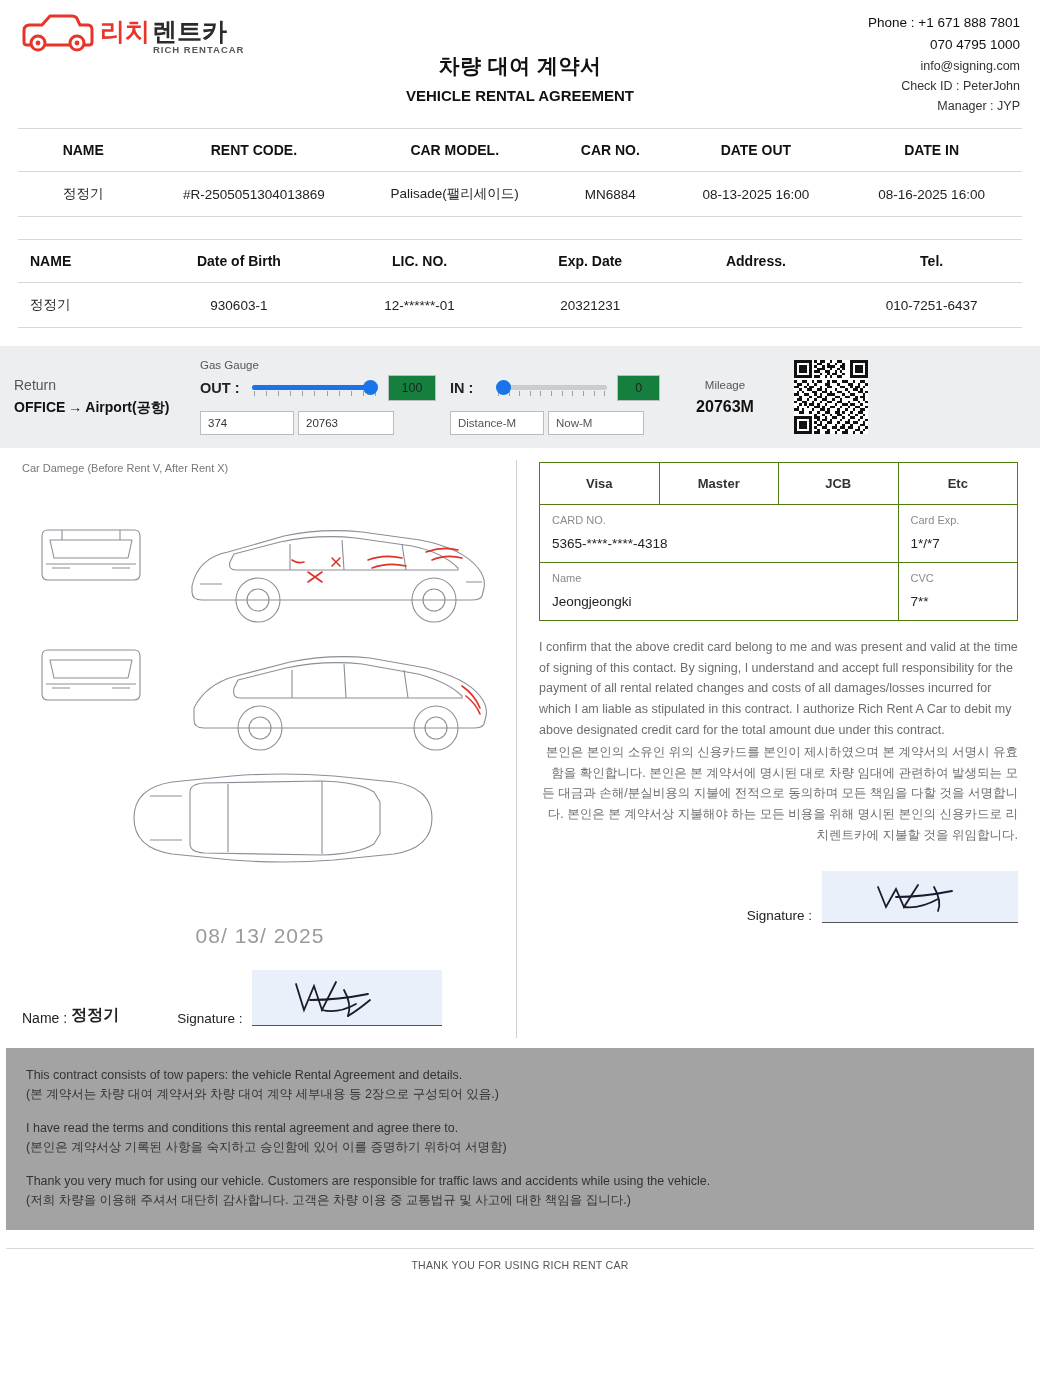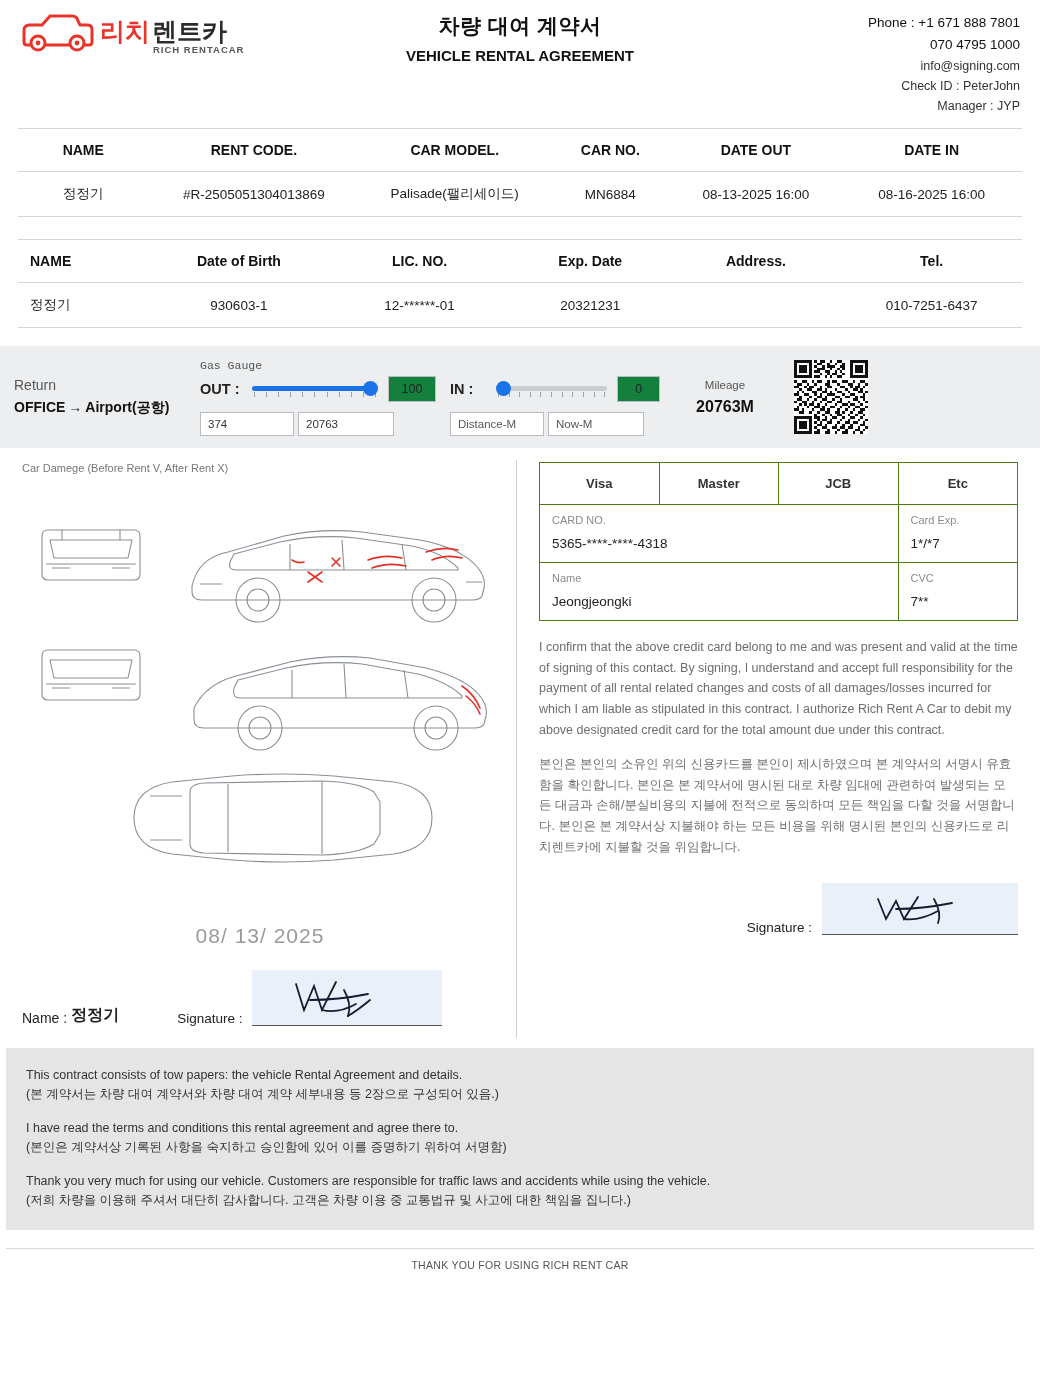--- a/index.html
+++ b/index.html
@@ -29,20 +29,21 @@
   }
   .logo svg { display: block; }
   .title-wrap {
     flex: 1;
     text-align: center;
     padding-top: 4px;
   }
   .title-ko {
     font-size: 21px; font-weight: bold; letter-spacing: 0.5px;
     color: #111;
+    margin-top: 40px;
   }
   .title-en {
     font-size: 15px; font-weight: bold; margin-top: 7px; color: #111;
   }
   .contact {
     width: 250px;
     text-align: right;
     font-size: 12.5px;
     line-height: 1.62;
     color: #333;
@@ -85,21 +86,21 @@
     align-items: center;
     padding: 0 6px 0 10px;
     position: relative;
   }
   .return-box { width: 190px; padding-left: 4px; }
   .return-label { font-size: 14px; color: #555; margin-bottom: 6px; }
   .return-val { font-size: 14px; font-weight: bold; color: #111; }
   .return-val .arrow { font-weight: normal; padding: 0 3px; }
 
   .gauge-col { width: 250px; position: relative; }
-  .gauge-title { font-size: 11.5px; color: #555; margin-bottom: 4px; font-family: Liberation Mono, monospace; }
+  .gauge-title { font-size: 11.5px; color: #555; margin-bottom: 4px; }
   .gauge-row { display: flex; align-items: center; }
   .gauge-lbl { font-size: 14.5px; font-weight: bold; width: 52px; }
   .slider {
     position: relative;
     width: 126px; height: 20px;
     display: flex; align-items: center;
   }
   .slider .track {
     position: absolute; left: 0; right: 0; top: 7px;
     height: 5px; border-radius: 3px; background: #c9ccd1;
@@ -192,38 +193,38 @@
     padding: 13px 0; color: #333;
   }
   .fld { padding: 9px 12px 11px 12px; }
   .fld .lbl { font-size: 11px; color: #8a8a8a; margin-bottom: 10px; }
   .fld .val { font-size: 13.5px; color: #222; }
 
   .legal {
     font-size: 12.5px; color: #6d6d6d; line-height: 1.65;
     margin-top: 16px;
   }
-  .legal.ko { margin-top: 14px; }
+  .legal.ko { margin-top: 2px; text-align: right; }
   .sign-row2 {
     display: flex; align-items: flex-end; justify-content: flex-end;
     margin-top: 26px;
   }
   .sign-lbl3 { font-size: 13.5px; color: #222; }
   .sign-box2 {
     margin-left: 10px;
     width: 196px; height: 52px;
     background: #eaf0fa;
     border-bottom: 1px solid #555;
     position: relative;
   }
 
   
   .notes {
     margin: 0 6px;
-    background: #e5e5e5;
+    background: #a3a3a3;
     padding: 18px 20px 20px 20px;
     font-size: 12.5px;
     color: #333;
     line-height: 1.55;
   }
   .notes p { margin: 0 0 14px 0; }
   .notes p:last-child { margin-bottom: 0; }
   .footer-line {
     border-top: 1px solid #d9d9d9;
     margin: 18px 6px 0 6px;

